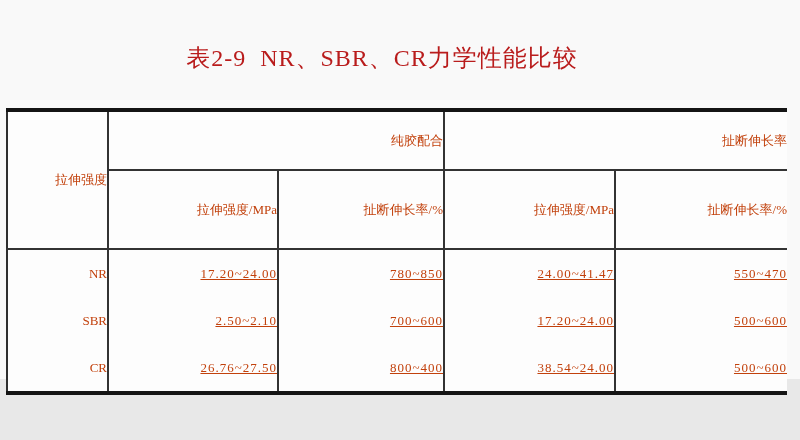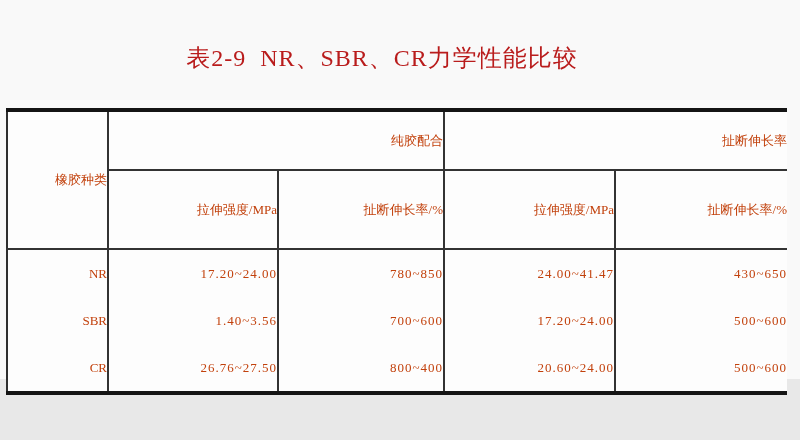--- a/index.html
+++ b/index.html
@@ -55,67 +55,67 @@
     vertical-align: middle;
     font-size: 13px;
     padding: 0;
     color: #c2410c;
   }
   .vline  { border-right: 2px solid #333333; }
   .hline  { border-bottom: 2px solid #333333; }
   tr.group-row { height: 60px; }
   tr.sub-row   { height: 79px; font-family: Liberation Serif, serif; }
   tr.data-row  { height: 48px; }
-  .num { letter-spacing: 1px; }
+  .num { letter-spacing: 1px; text-decoration: underline; }
 </style>
 </head>
 <body>
 
 <div id="page">
   <div id="bg-top"></div>
   <div id="bg-bottom"></div>
 
   <div id="title">表2-9  NR、SBR、CR力学性能比较</div>
 
   <table class="props">
     <colgroup>
       <col style="width:101px">
       <col style="width:170px">
       <col style="width:166px">
       <col style="width:171px">
       <col style="width:172px">
     </colgroup>
     <tbody>
         <tr class="group-row">
-      <th rowspan="2" class="vline hline">橡胶种类</th>
+      <th rowspan="2" class="vline hline">拉伸强度</th>
       <th colspan="2" class="vline hline">纯胶配合</th>
       <th colspan="2" class="hline">扯断伸长率</th>
     </tr>
     <tr class="sub-row">
       <th class="vline hline">拉伸强度/MPa</th>
       <th class="vline hline">扯断伸长率/%</th>
       <th class="vline hline">拉伸强度/MPa</th>
       <th class="hline">扯断伸长率/%</th>
     </tr>
     <tr class="data-row">
       <td class="vline">NR</td>
       <td class="vline num">17.20~24.00</td>
       <td class="vline num">780~850</td>
       <td class="vline num">24.00~41.47</td>
-      <td class="num">430~650</td>
+      <td class="num">550~470</td>
     </tr>
     <tr class="data-row">
       <td class="vline">SBR</td>
-      <td class="vline num">1.40~3.56</td>
+      <td class="vline num">2.50~2.10</td>
       <td class="vline num">700~600</td>
       <td class="vline num">17.20~24.00</td>
       <td class="num">500~600</td>
     </tr>
     <tr class="data-row">
       <td class="vline">CR</td>
       <td class="vline num">26.76~27.50</td>
       <td class="vline num">800~400</td>
-      <td class="vline num">20.60~24.00</td>
+      <td class="vline num">38.54~24.00</td>
       <td class="num">500~600</td>
     </tr>
   </tbody>
     </table>
 </div>
 
 </body></html>

